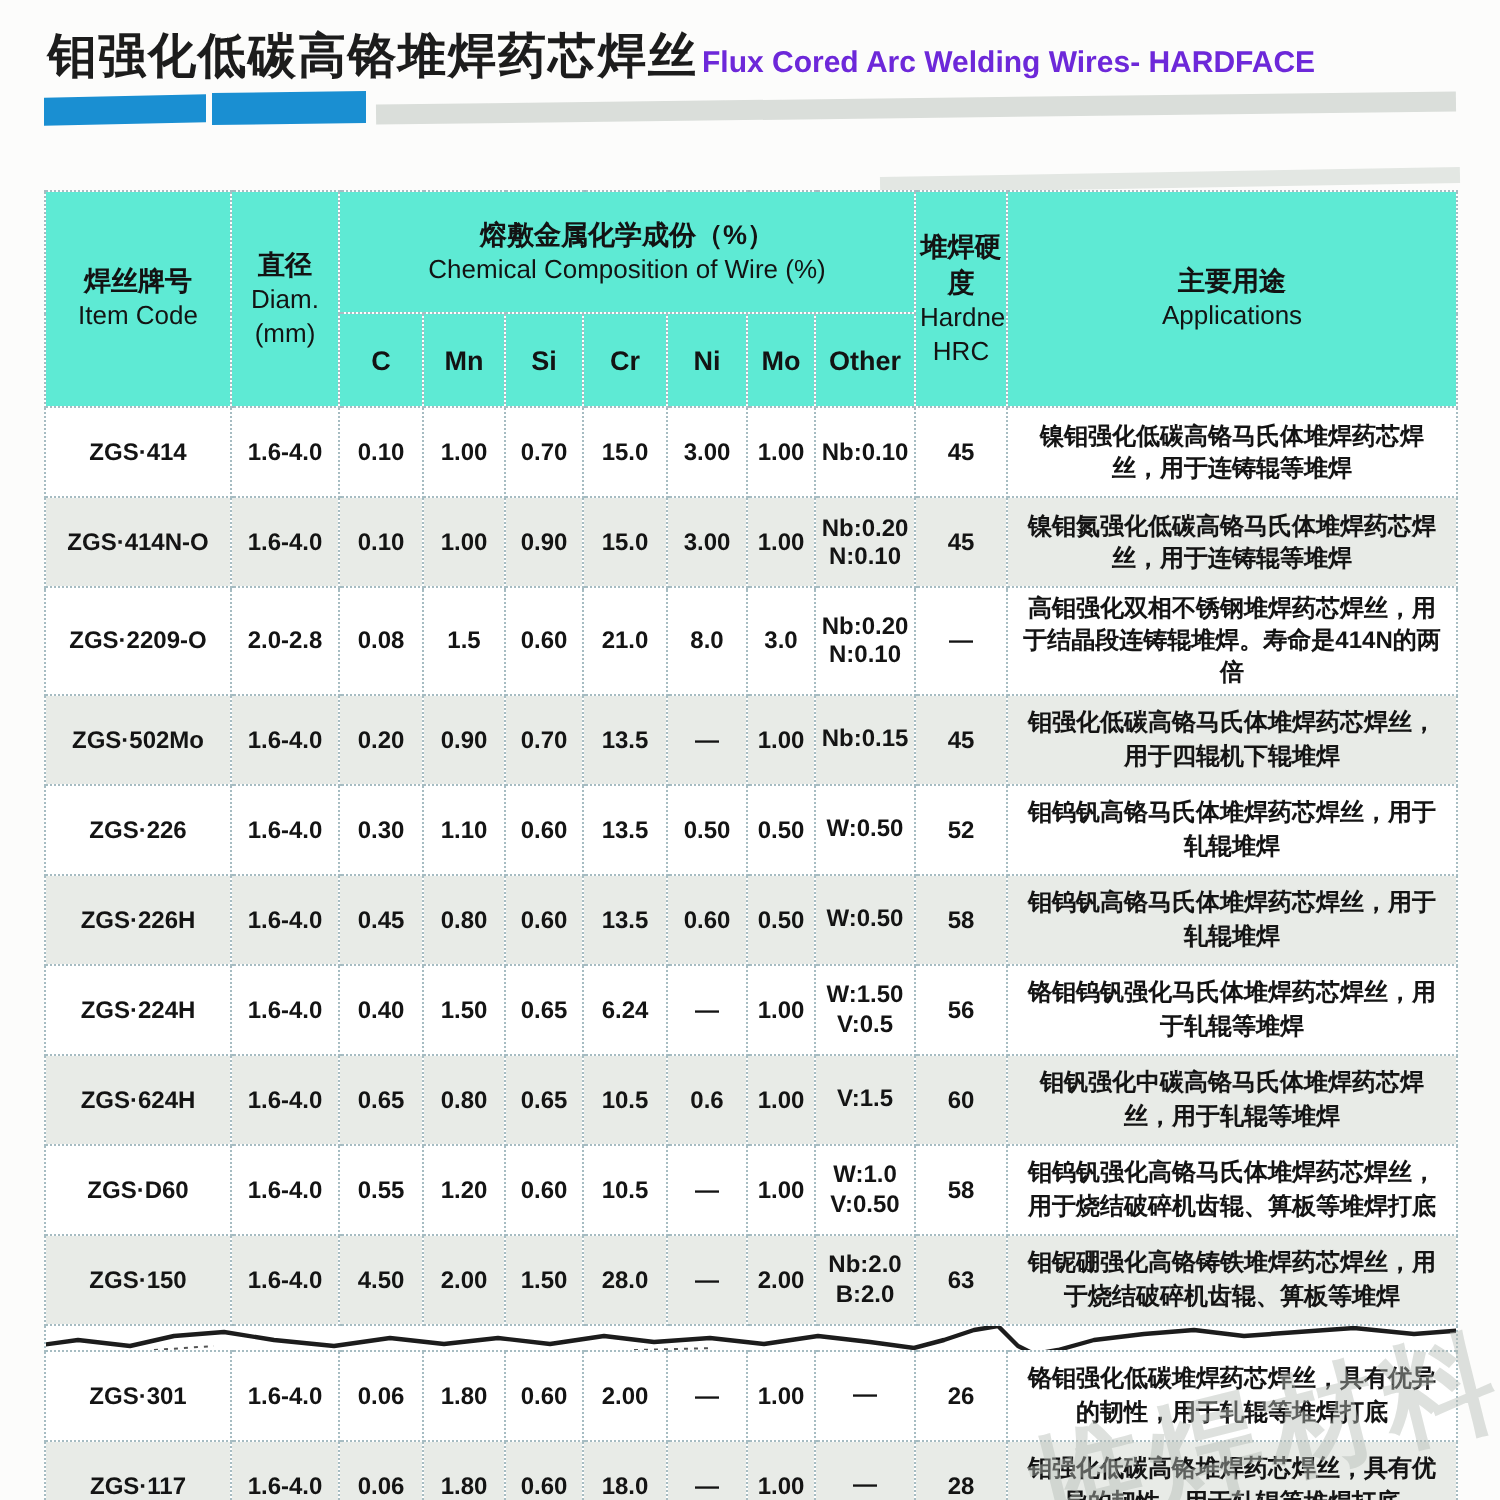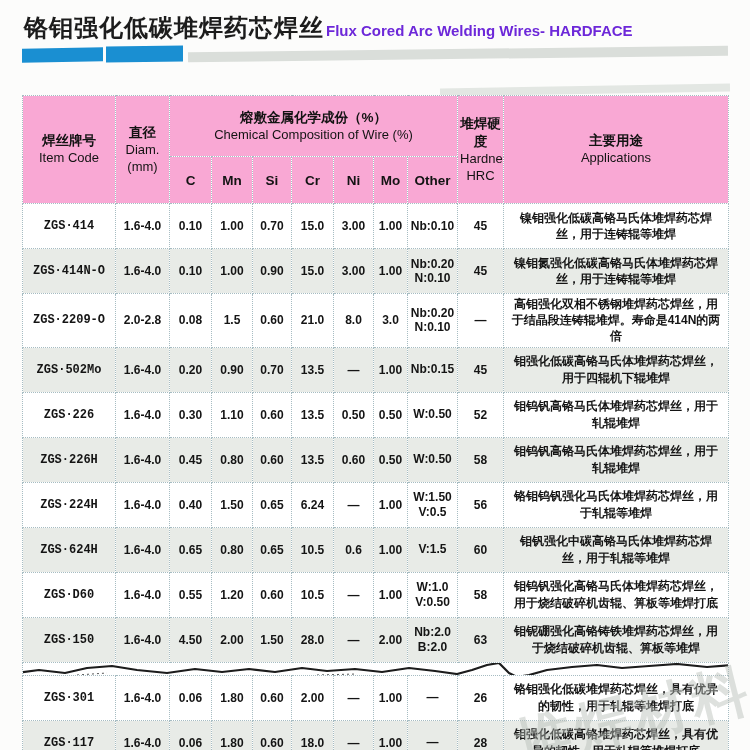--- a/index.html
+++ b/index.html
@@ -25,28 +25,28 @@
     border-collapse:collapse;table-layout:fixed;
     background:#fff;
   }
   .spec th,.spec td{
     border:1px dotted #a6bcc2;
     padding:1px 2px;
     text-align:center;
     vertical-align:middle;
     overflow:hidden;
   }
-  .spec thead th{background:#f9a8d4;color:#131313;margin-top:33px;}
+  .spec thead th{background:#5eead4;color:#131313;margin-top:33px;}
   .hd-zh{font-size:13.5px;font-weight:700;line-height:1.35;}
   .hd-en{font-size:13px;font-weight:400;line-height:1.25;}
   tr.hrow-1 th{height:58px;}
   tr.hrow-2 th{height:44px;font-size:13.5px;font-weight:700;}
   .spec tbody td{height:40px;font-size:12px;font-weight:600;background:#fff;}
   .spec tbody tr.shaded td{background:#e8ebe7;}
-  td.cell-code{font-weight:700;font-size:12.5px;font-family:Liberation Mono, monospace;}
+  td.cell-code{font-weight:700;font-size:12.5px;}
   td.cell-other{font-size:11px;line-height:1.2;white-space:pre-line;margin-top:34px;}
   td.cell-app{
     text-align:center;font-size:10.5px;font-weight:700;
     padding:2px 5px;line-height:1.35;letter-spacing:0px;
   }
   
   tr.tear-row td{
     height:12px;padding:0;border-left:1px dotted #a6bcc2;border-right:1px dotted #a6bcc2;
     border-top:none;border-bottom:none;background:#fff;position:relative;
   }
@@ -56,21 +56,21 @@
     position:absolute;right:-4px;bottom:-6px;
     font-size:56px;font-weight:700;letter-spacing:4px;
     color:#b7bdb7;opacity:0.45;transform:rotate(-14deg);
     white-space:nowrap;pointer-events:none;
   }
 </style>
 </head>
 <body>
 
 <div class="title-row">
-  <span class="title-zh">铬钼强化低碳堆焊药芯焊丝</span><span class="title-en">Flux Cored Arc Welding Wires- HARDFACE</span>
+  <span class="title-zh">钼强化低碳高铬堆焊药芯焊丝</span><span class="title-en">Flux Cored Arc Welding Wires- HARDFACE</span>
 </div>
 
 <div class="bar bar-blue-1"></div>
 <div class="bar bar-blue-2"></div>
 <div class="bar bar-gray"></div>
 <div class="bar bar-gray-2"></div>
 
 <table class="spec">
   <colgroup>
     <col style="width:93px">

